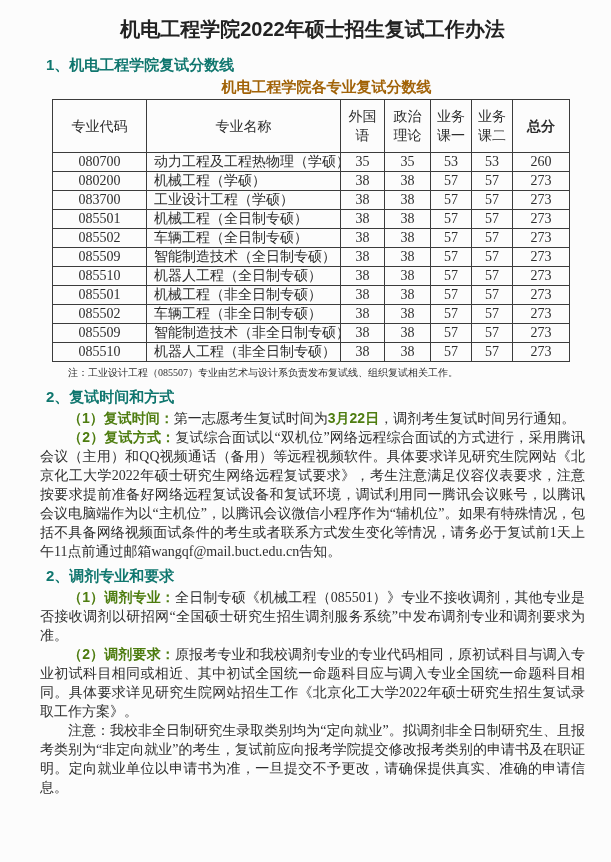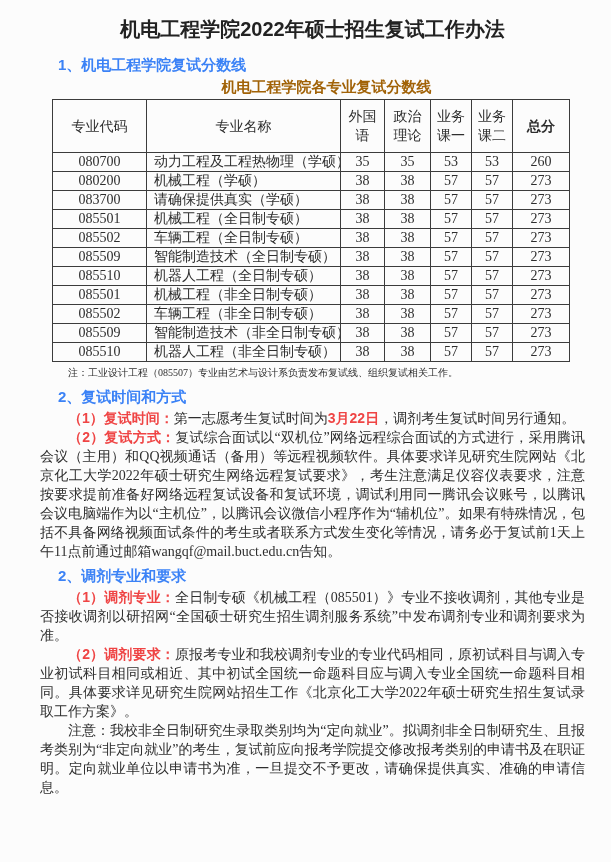--- a/index.html
+++ b/index.html
@@ -26,25 +26,25 @@
     color: #222;
     font-family: "Liberation Sans", "DejaVu Sans", sans-serif;
   }
   .para {
     margin: 0;
     text-indent: 2em;
     text-align: justify;
   }
   .intro { margin-bottom: 7px; }
   .sec-heading {
-    margin: 5px 0 2px 18px;
+    margin: 5px 0 2px 6px;
     font-size: 15px;
     line-height: 20px;
     font-weight: bold;
-    color: #3b82f6;
+    color: #0f766e;
     font-family: "Liberation Sans", "DejaVu Sans", sans-serif;
   }
   .table-title {
     width: 517px;
     margin: 0 0 2px 28px;
     text-align: center;
     font-weight: bold;
     font-size: 15px;
     line-height: 20px;
     color: #a16207;
@@ -84,21 +84,21 @@
     padding-left: 7px;
   }
   .table-note {
     margin: 2px 0 5px 28px;
     font-size: 10px;
     line-height: 18px;
   }
   .b {
     font-weight: bold;
     font-family: "Liberation Sans", "DejaVu Sans", sans-serif;
-    color: #ef4444;
+    color: #4d7c0f;
   }
 </style>
 </head>
 <body>
 
 <div class="page">
 
   <h1 class="doc-title">机电工程学院2022年硕士招生复试工作办法</h1>
 
 
@@ -141,21 +141,21 @@
           <td>080200</td>
           <td class="name-cell">机械工程（学硕）</td>
           <td>38</td>
           <td>38</td>
           <td>57</td>
           <td>57</td>
           <td>273</td>
         </tr>
         <tr>
           <td>083700</td>
-          <td class="name-cell">请确保提供真实（学硕）</td>
+          <td class="name-cell">工业设计工程（学硕）</td>
           <td>38</td>
           <td>38</td>
           <td>57</td>
           <td>57</td>
           <td>273</td>
         </tr>
         <tr>
           <td>085501</td>
           <td class="name-cell">机械工程（全日制专硕）</td>
           <td>38</td>

